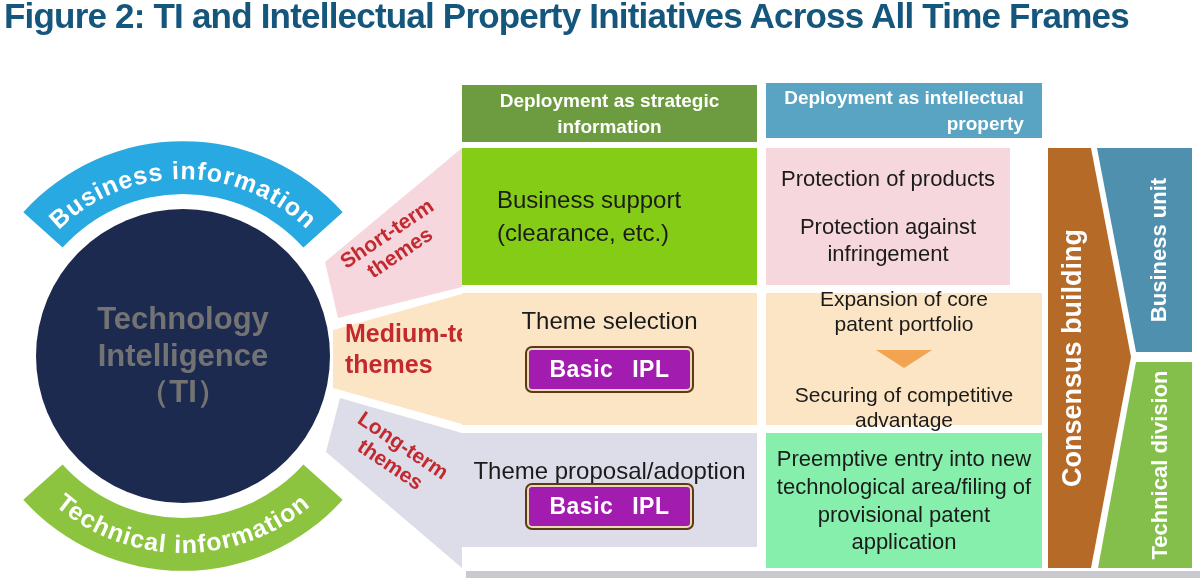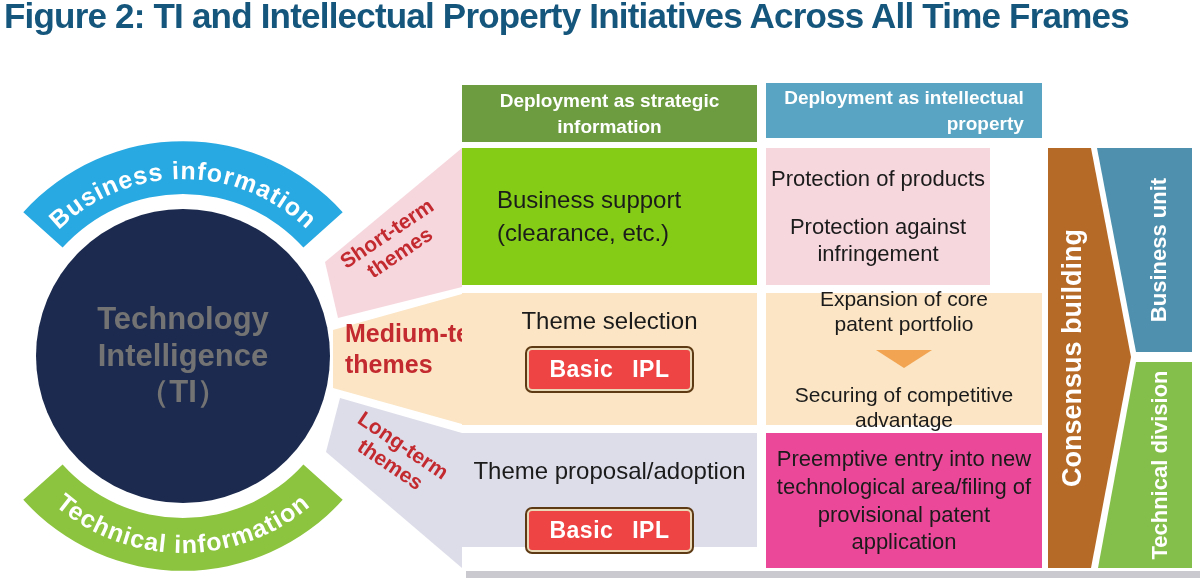--- a/index.html
+++ b/index.html
@@ -36,42 +36,42 @@
   #label-medium{left:345px;top:318px;width:170px;font-size:25px;text-align:left;line-height:1.22;}
   #label-long{left:320px;top:430px;width:144px;height:64px;font-size:21px;
     transform:rotate(34deg);}
 
   
   .cell{display:flex;flex-direction:column;align-items:center;justify-content:center;
         color:#1b1b1b;text-align:center;}
   #cell-short-strategic{left:462px;top:148px;width:295px;height:137px;background:#84cc16;
         align-items:flex-start;padding-left:0;}
   #cell-short-strategic .txt{margin-left:35px;text-align:left;font-size:24px;line-height:1.35;}
-  #cell-short-ip{left:766px;top:148px;width:224px;height:137px;background:#f6d7de;
+  #cell-short-ip{left:766px;top:148px;width:244px;height:137px;background:#f6d7de;
         font-size:22px;line-height:1.25;gap:20px;}
   #cell-medium-strategic{left:462px;top:293px;width:295px;height:132px;background:#fbe5c4;
         justify-content:flex-start;padding-top:14px;box-sizing:border-box;gap:13px;font-size:24px;}
   #cell-medium-ip{left:766px;top:293px;width:276px;height:132px;background:#fbe5c4;
         font-size:21px;line-height:1.2;gap:12px;}
   #cell-long-strategic{left:462px;top:433px;width:295px;height:114px;background:#dcdde9;
-        justify-content:flex-start;padding-top:24px;box-sizing:border-box;gap:24px;font-size:24px;}
-  #cell-long-ip{left:766px;top:433px;width:276px;height:135px;background:#ec4899;
+        justify-content:flex-start;padding-top:24px;box-sizing:border-box;gap:0;font-size:24px;}
+  #cell-long-ip{left:766px;top:433px;width:276px;height:135px;background:#86efac;
         font-size:22px;line-height:1.27;}
 
   
   .col-header{
     display:flex;align-items:center;justify-content:center;text-align:center;
     color:#ffffff;font-weight:bold;font-size:19px;line-height:1.35;
   }
   #header-strategic{left:462px;top:85px;width:295px;height:57px;background:#6d9b3f;}
   #header-ip{left:766px;top:83px;width:276px;height:55px;background:#58a4c2;text-align:right;}
 
   
   .badge{
-    background:#ef4444;border:2px solid #ead9b6;box-shadow:0 0 0 2px #5e3a14;
+    background:#a21caf;border:2px solid #ead9b6;box-shadow:0 0 0 2px #5e3a14;
     border-radius:5px;color:#fff;font-weight:bold;font-size:23px;
     padding:6px 20px;word-spacing:12px;letter-spacing:0.5px;
   }
 
   
   .tri-down{
     width:0;height:0;border-left:28px solid transparent;border-right:28px solid transparent;
     border-top:18px solid #f2a452;margin:2px 0;
   }
 

